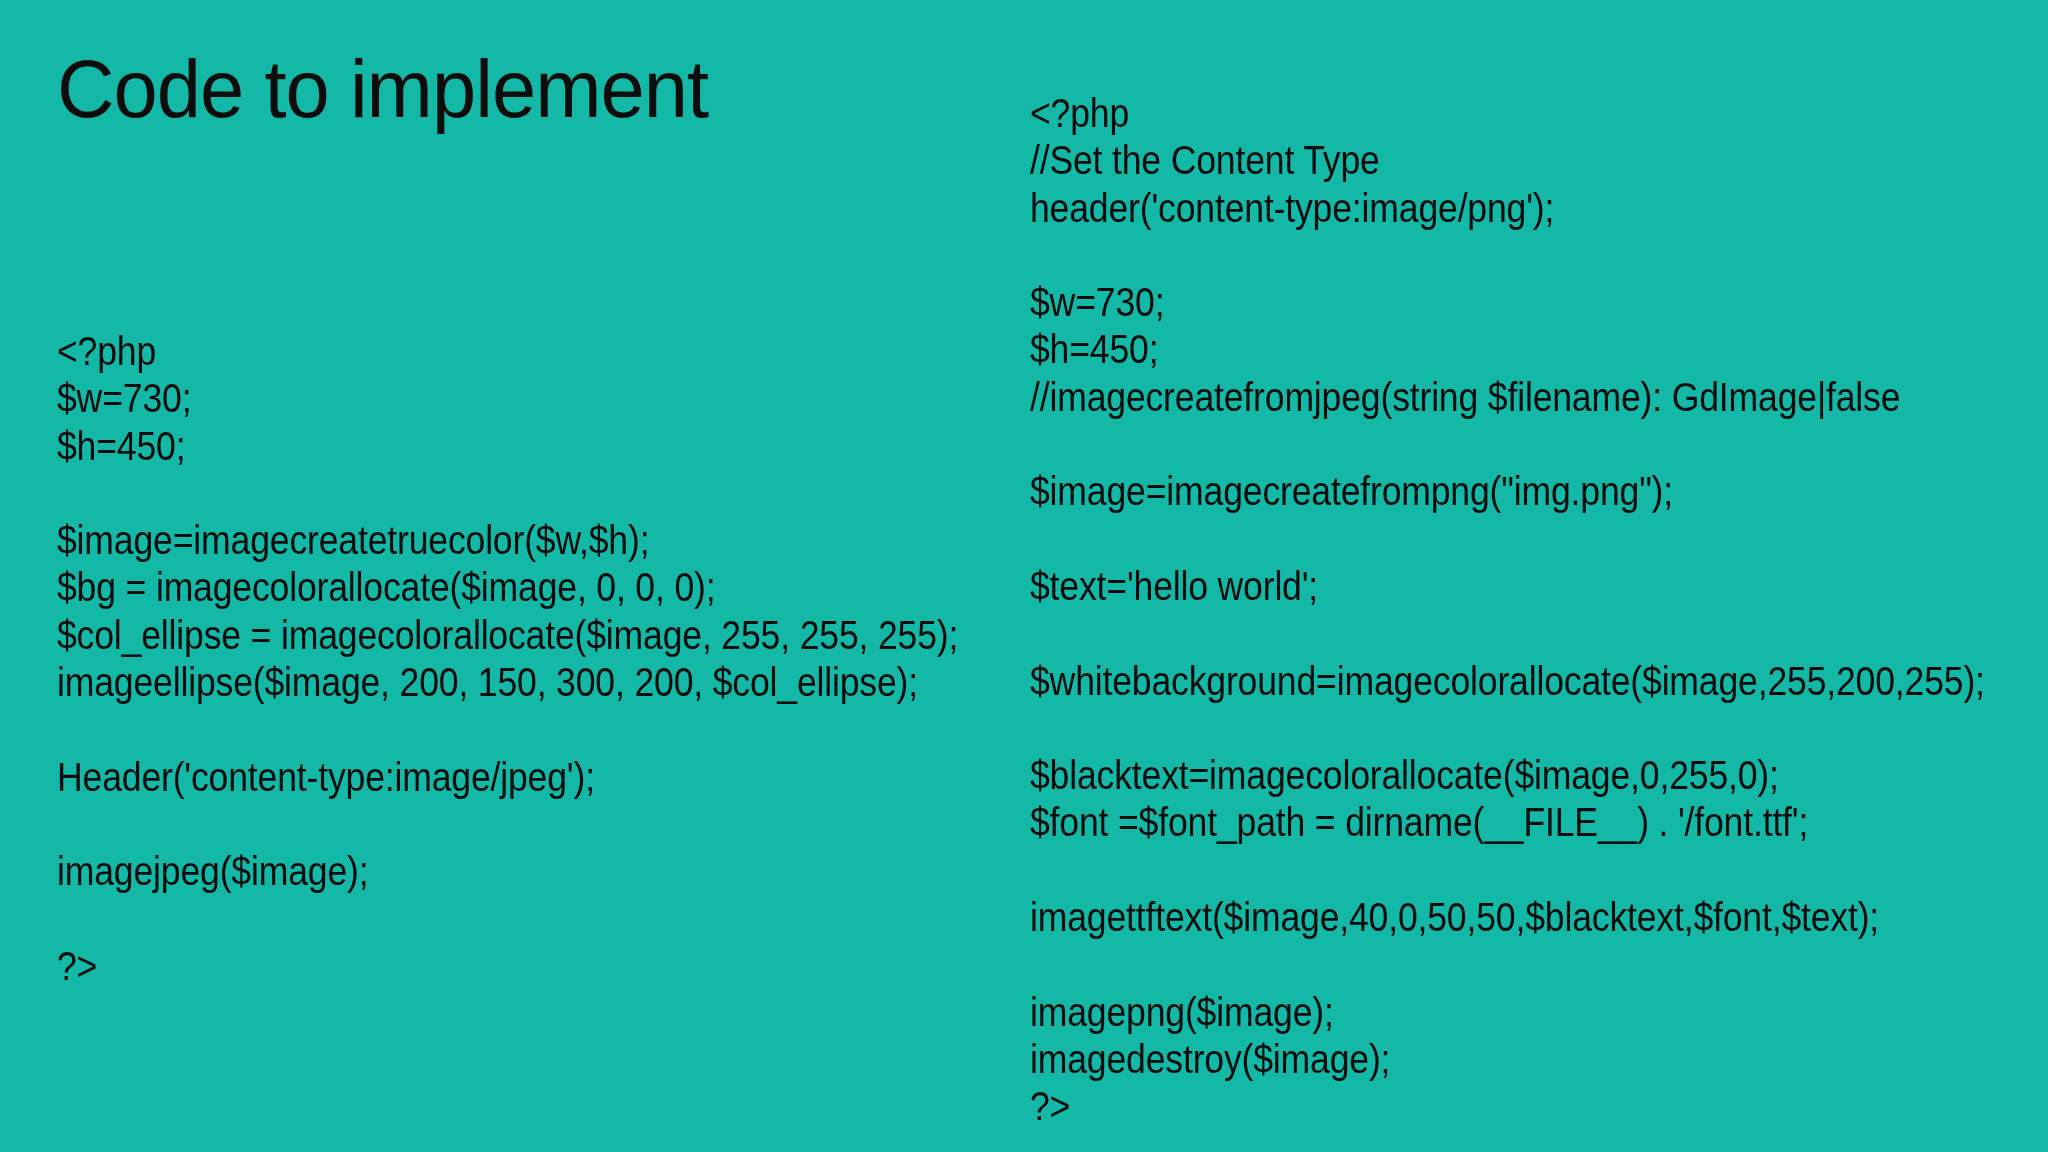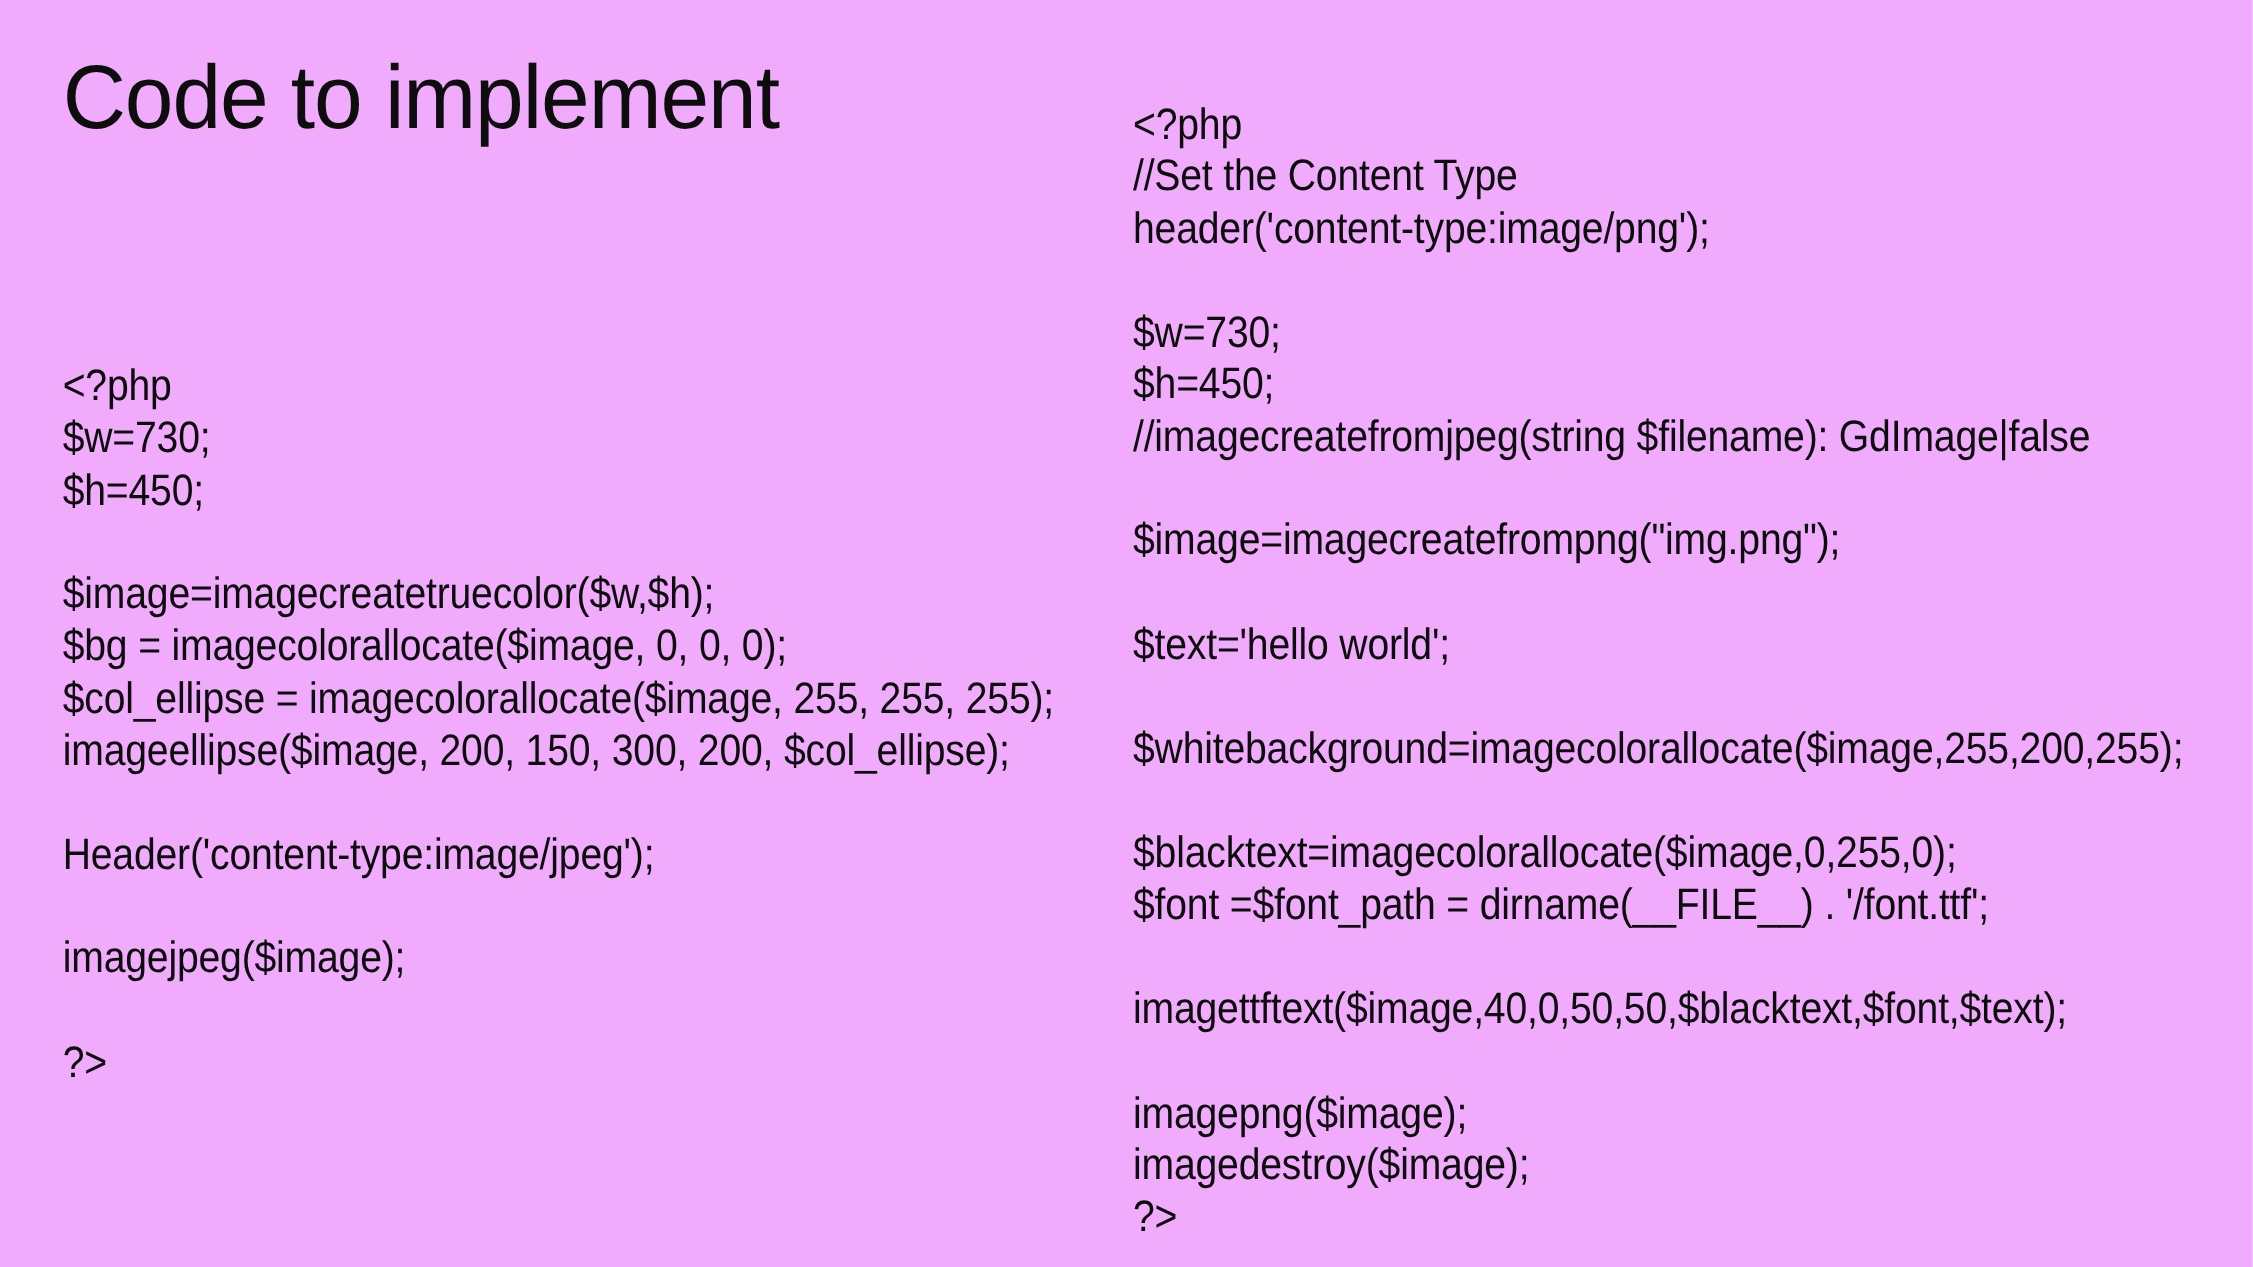--- a/index.html
+++ b/index.html
@@ -11,21 +11,21 @@
     height: 1152px;
     position: relative;
     background: #ffffff;
     color: #0d0d0d;
     font-family: "Liberation Sans", "DejaVu Sans", sans-serif;
     overflow: hidden;
   }
   .slide {
     position: absolute;
     inset: 0;
-    background: #f0abfc;
+    background: #14b8a6;
   }
   .title {
     position: absolute;
     left: 57px;
     top: 42px;
     margin: 0;
     font-size: 82px;
     font-weight: 400;
     letter-spacing: -1px;
     transform: scaleX(0.97);

